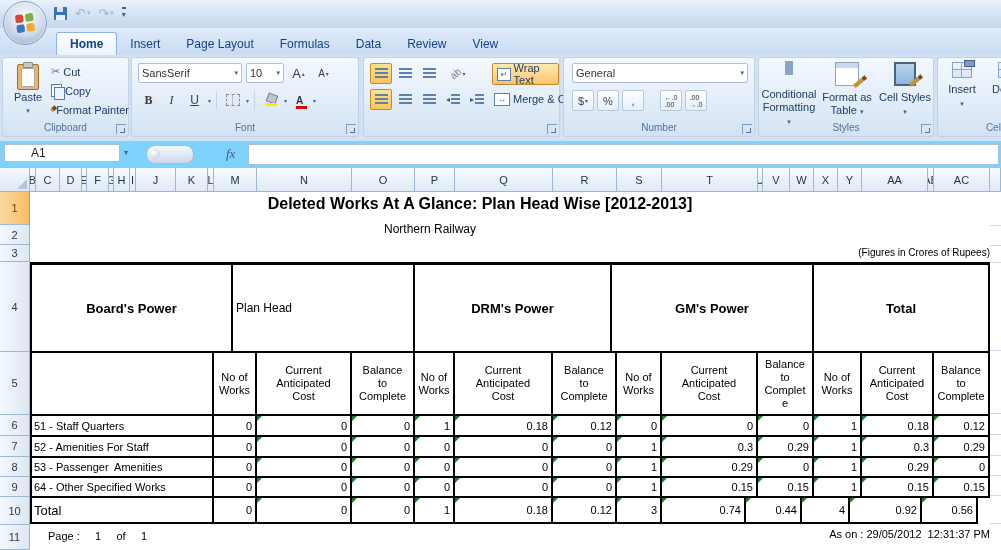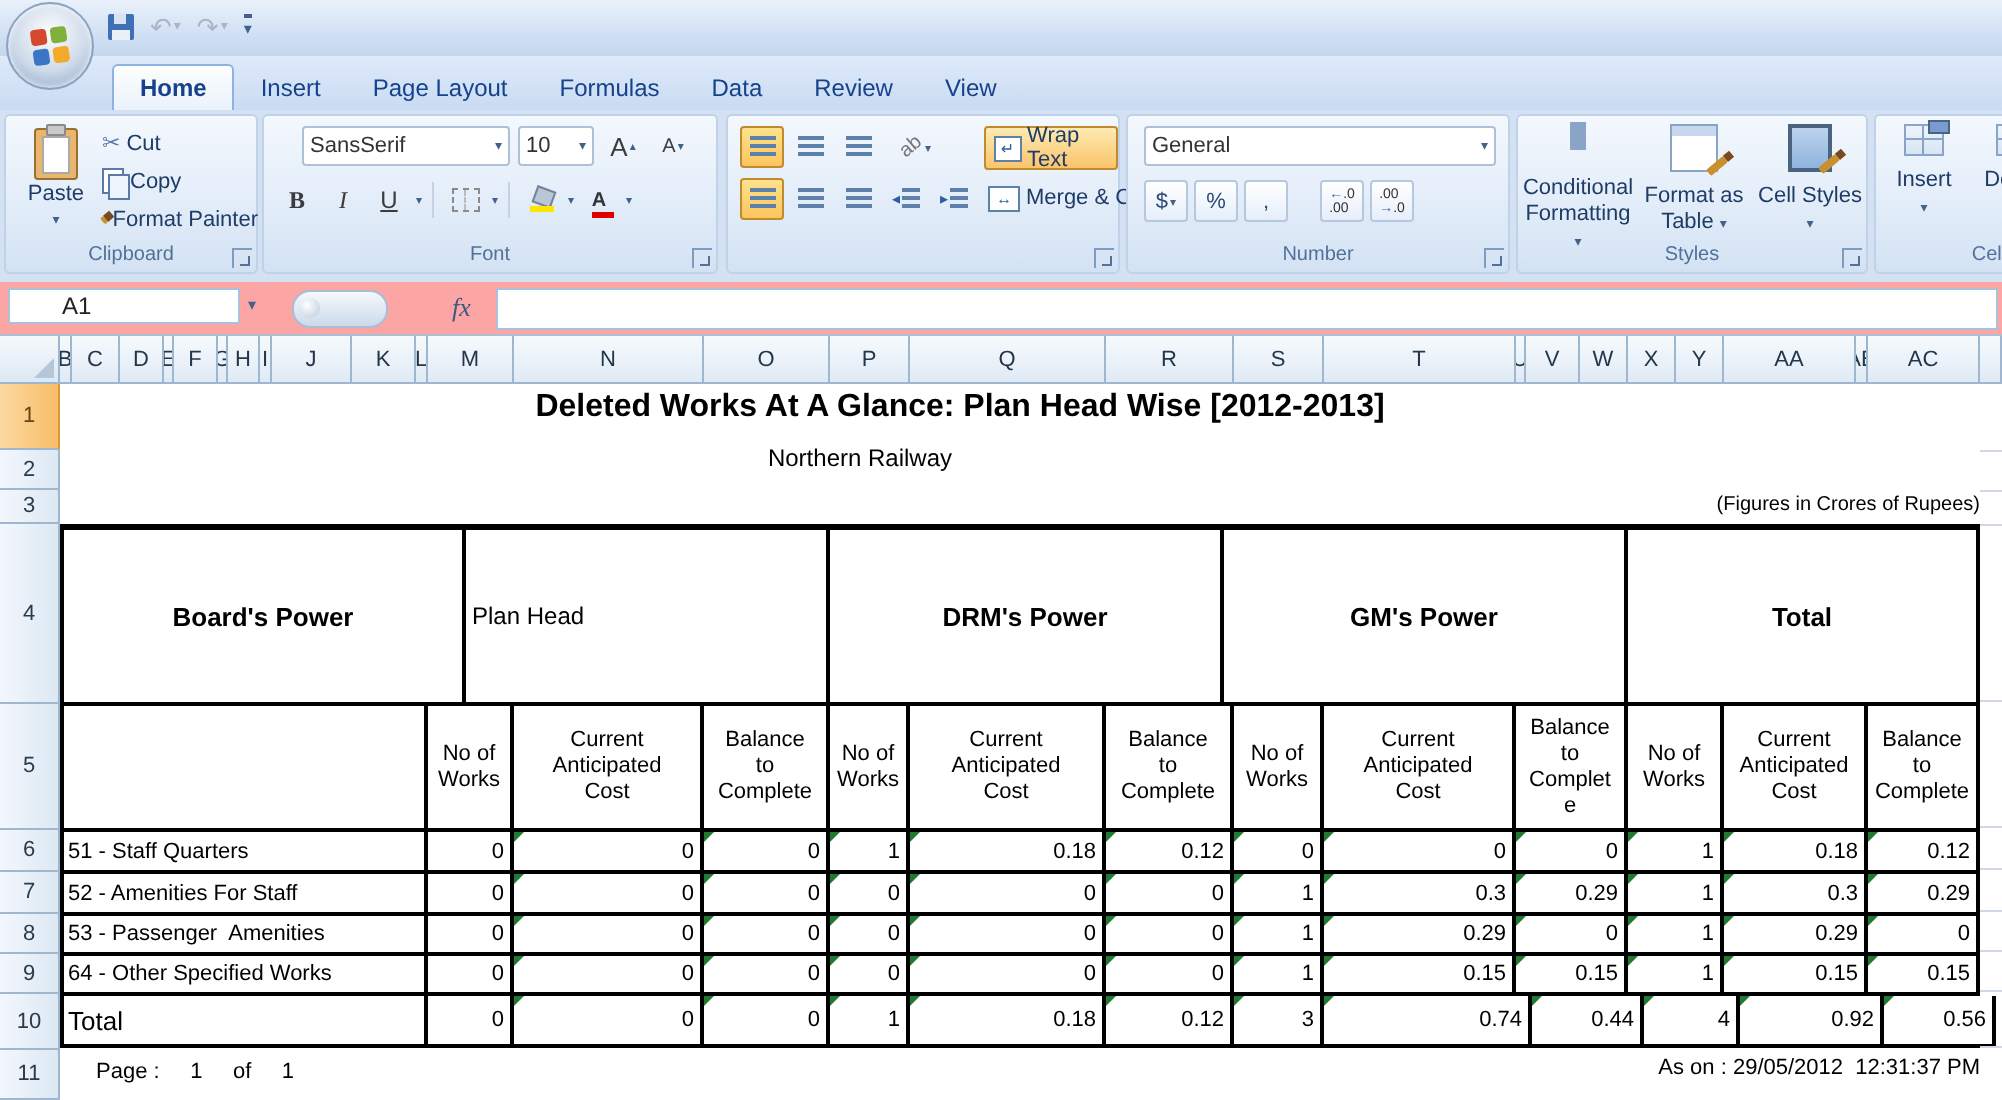--- a/index.html
+++ b/index.html
@@ -109,21 +109,21 @@
   .ic .brush{position:absolute;right:-6px;bottom:0;}
   
   .g-cells{left:937px;width:120px;}
   .cellbtn{position:absolute;top:4px;width:44px;text-align:center;font-size:11px;color:#1e3c67;line-height:13px;}
   .grid-ic{display:inline-block;width:18px;height:14px;border:1px solid #8aa4c8;margin-bottom:2px;
            background:linear-gradient(#eef4fb,#d7e5f5);position:relative;}
   .grid-ic:before{content:"";position:absolute;left:0;right:0;top:6px;border-top:1px solid #8aa4c8;}
   .grid-ic:after{content:"";position:absolute;top:0;bottom:0;left:8px;border-left:1px solid #8aa4c8;}
   .grid-ic .chip{position:absolute;right:-4px;top:-3px;width:9px;height:5px;background:#7a9ad4;border:1px solid #4a637e;}
   
-  .fbar{position:absolute;left:0;top:141px;width:100%;height:26px;background:#fca5a5;border-bottom:1px solid #aebfd4;}
+  .fbar{position:absolute;left:0;top:141px;width:100%;height:26px;background:#7dd3fc;border-bottom:1px solid #aebfd4;}
   .namebox{position:absolute;left:4px;top:3px;width:116px;height:18px;background:#fff;border:1px solid #abc1d9;
            font-size:12px;color:#222;padding:1px 4px 0 26px;box-sizing:border-box;}
   .nb-caret{position:absolute;left:124px;top:7px;font-size:8px;color:#44618b;}
   .capsule{position:absolute;left:146px;top:4px;width:46px;height:17px;border-radius:9px;
            background:linear-gradient(#f6f9fd,#ccd9ea);border:1px solid #a9bdd6;}
   .capsule:before{content:"";position:absolute;left:3px;top:3px;width:10px;height:10px;border-radius:50%;
            background:radial-gradient(circle at 35% 35%,#fff,#b9c9dd);}
   .fx{position:absolute;left:226px;top:5px;font-family:"Liberation Serif",serif;font-style:italic;font-size:13px;color:#3c5a82;}
   .ffield{position:absolute;left:248px;top:3px;right:2px;height:19px;background:#fff;border:1px solid #abc1d9;}
   
@@ -221,21 +221,21 @@
             <span class="brush"></span>
             <span>Format Painter</span>
           </div>
       </div>
       <div class="glabel">Clipboard</div>
       <span class="dlg"></span>
     </div>
 
     <div class="grp g-font">
       <div class="font-row1">
-        <span class="combo" style="width:96px;margin-left:13px;">
+        <span class="combo" style="width:96px;">
             <span>SansSerif</span>
             <span class="caret">▾</span>
           </span>
         <span class="combo" style="width:30px;">
             <span>10</span>
             <span class="caret">▾</span>
           </span>
         <span class="fbtn">
             <span class="grow">A</span>
             <span class="tinycaret">▴</span>
@@ -544,21 +544,21 @@
           </div>
           <div class="trow total" style="height: 26px;">
             <div class="tcell rowname" style="width: 182px;">Total</div>
             <div class="tcell val" style="width: 43px;">0</div>
             <div class="tcell val" style="width: 95px;">0<span class="tri"></span></div>
             <div class="tcell val" style="width: 63px;">0<span class="tri"></span></div>
             <div class="tcell val" style="width: 40px;">1<span class="tri"></span></div>
             <div class="tcell val" style="width: 98px;">0.18<span class="tri"></span></div>
             <div class="tcell val" style="width: 64px;">0.12<span class="tri"></span></div>
             <div class="tcell val" style="width: 45px;">3<span class="tri"></span></div>
-            <div class="tcell val" style="width: 104px;">0.74<span class="tri"></span></div>
+            <div class="tcell val" style="width: 84px;">0.74<span class="tri"></span></div>
             <div class="tcell val" style="width: 56px;">0.44<span class="tri"></span></div>
             <div class="tcell val" style="width: 48px;">4<span class="tri"></span></div>
             <div class="tcell val" style="width: 72px;">0.92<span class="tri"></span></div>
             <div class="tcell val" style="width: 56px;">0.56<span class="tri"></span></div>
           </div>
         </div>
       <div class="sh-pg">Page :     1     of     1</div>
       <div class="sh-ason">As on : 29/05/2012  12:31:37 PM</div>
       <div id="sliver">
           <div class="sliver-line" style="top: 33px;"></div>

